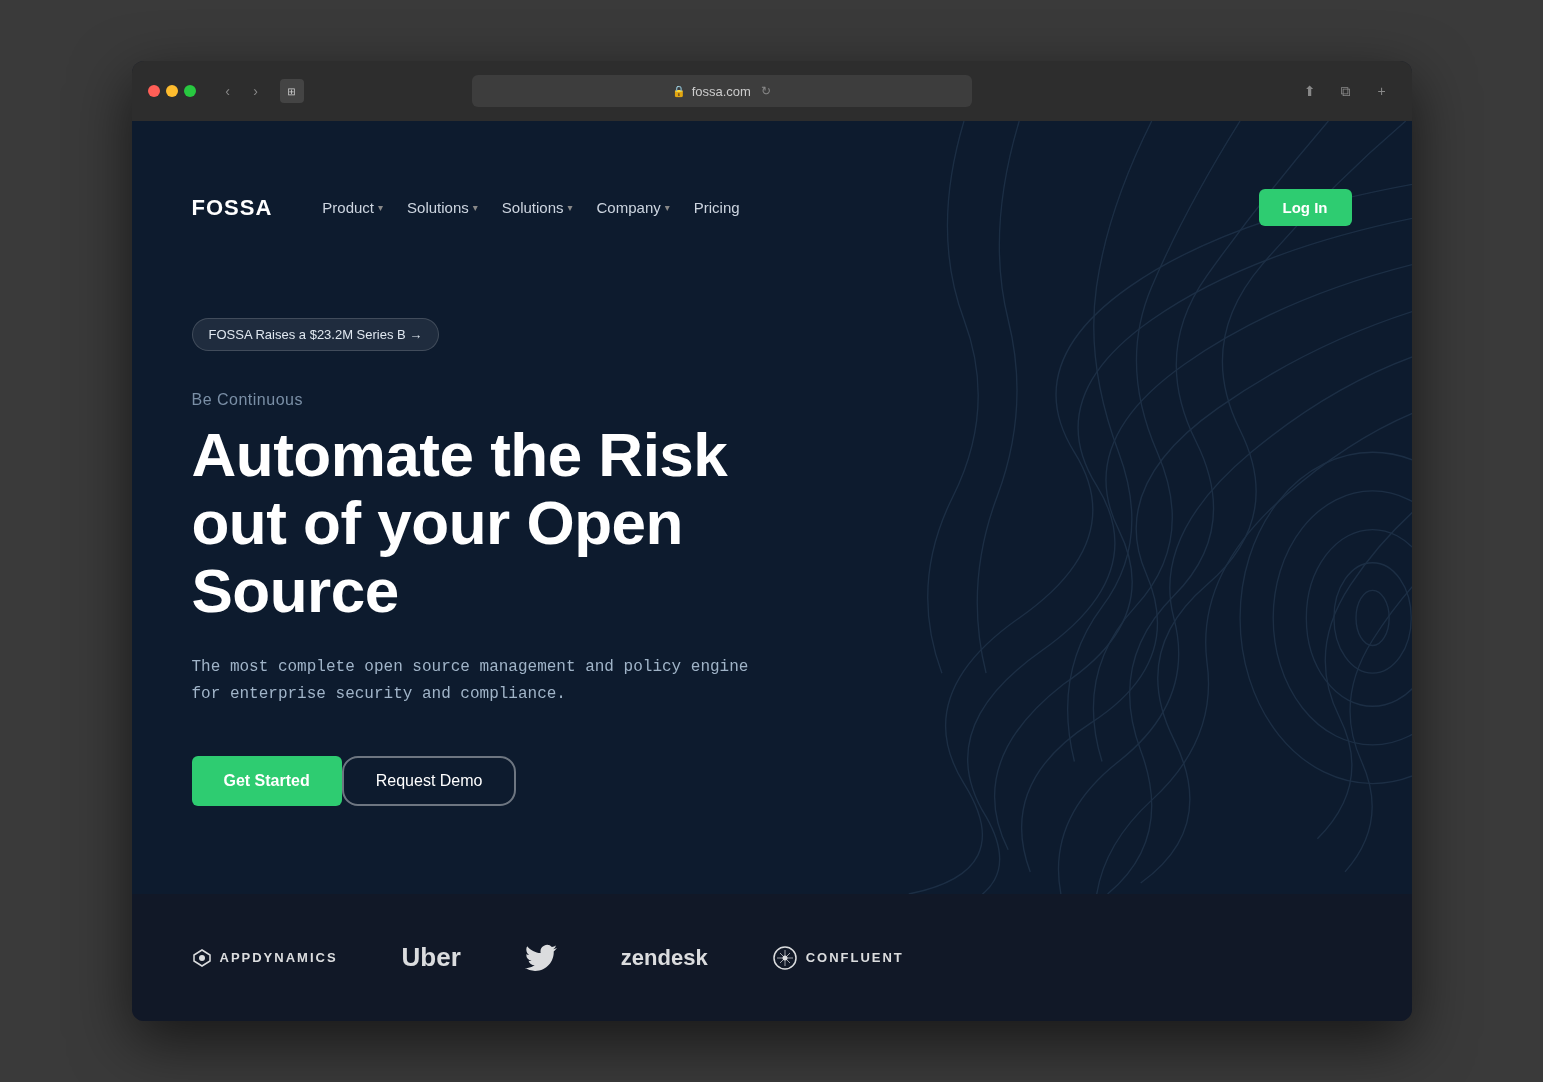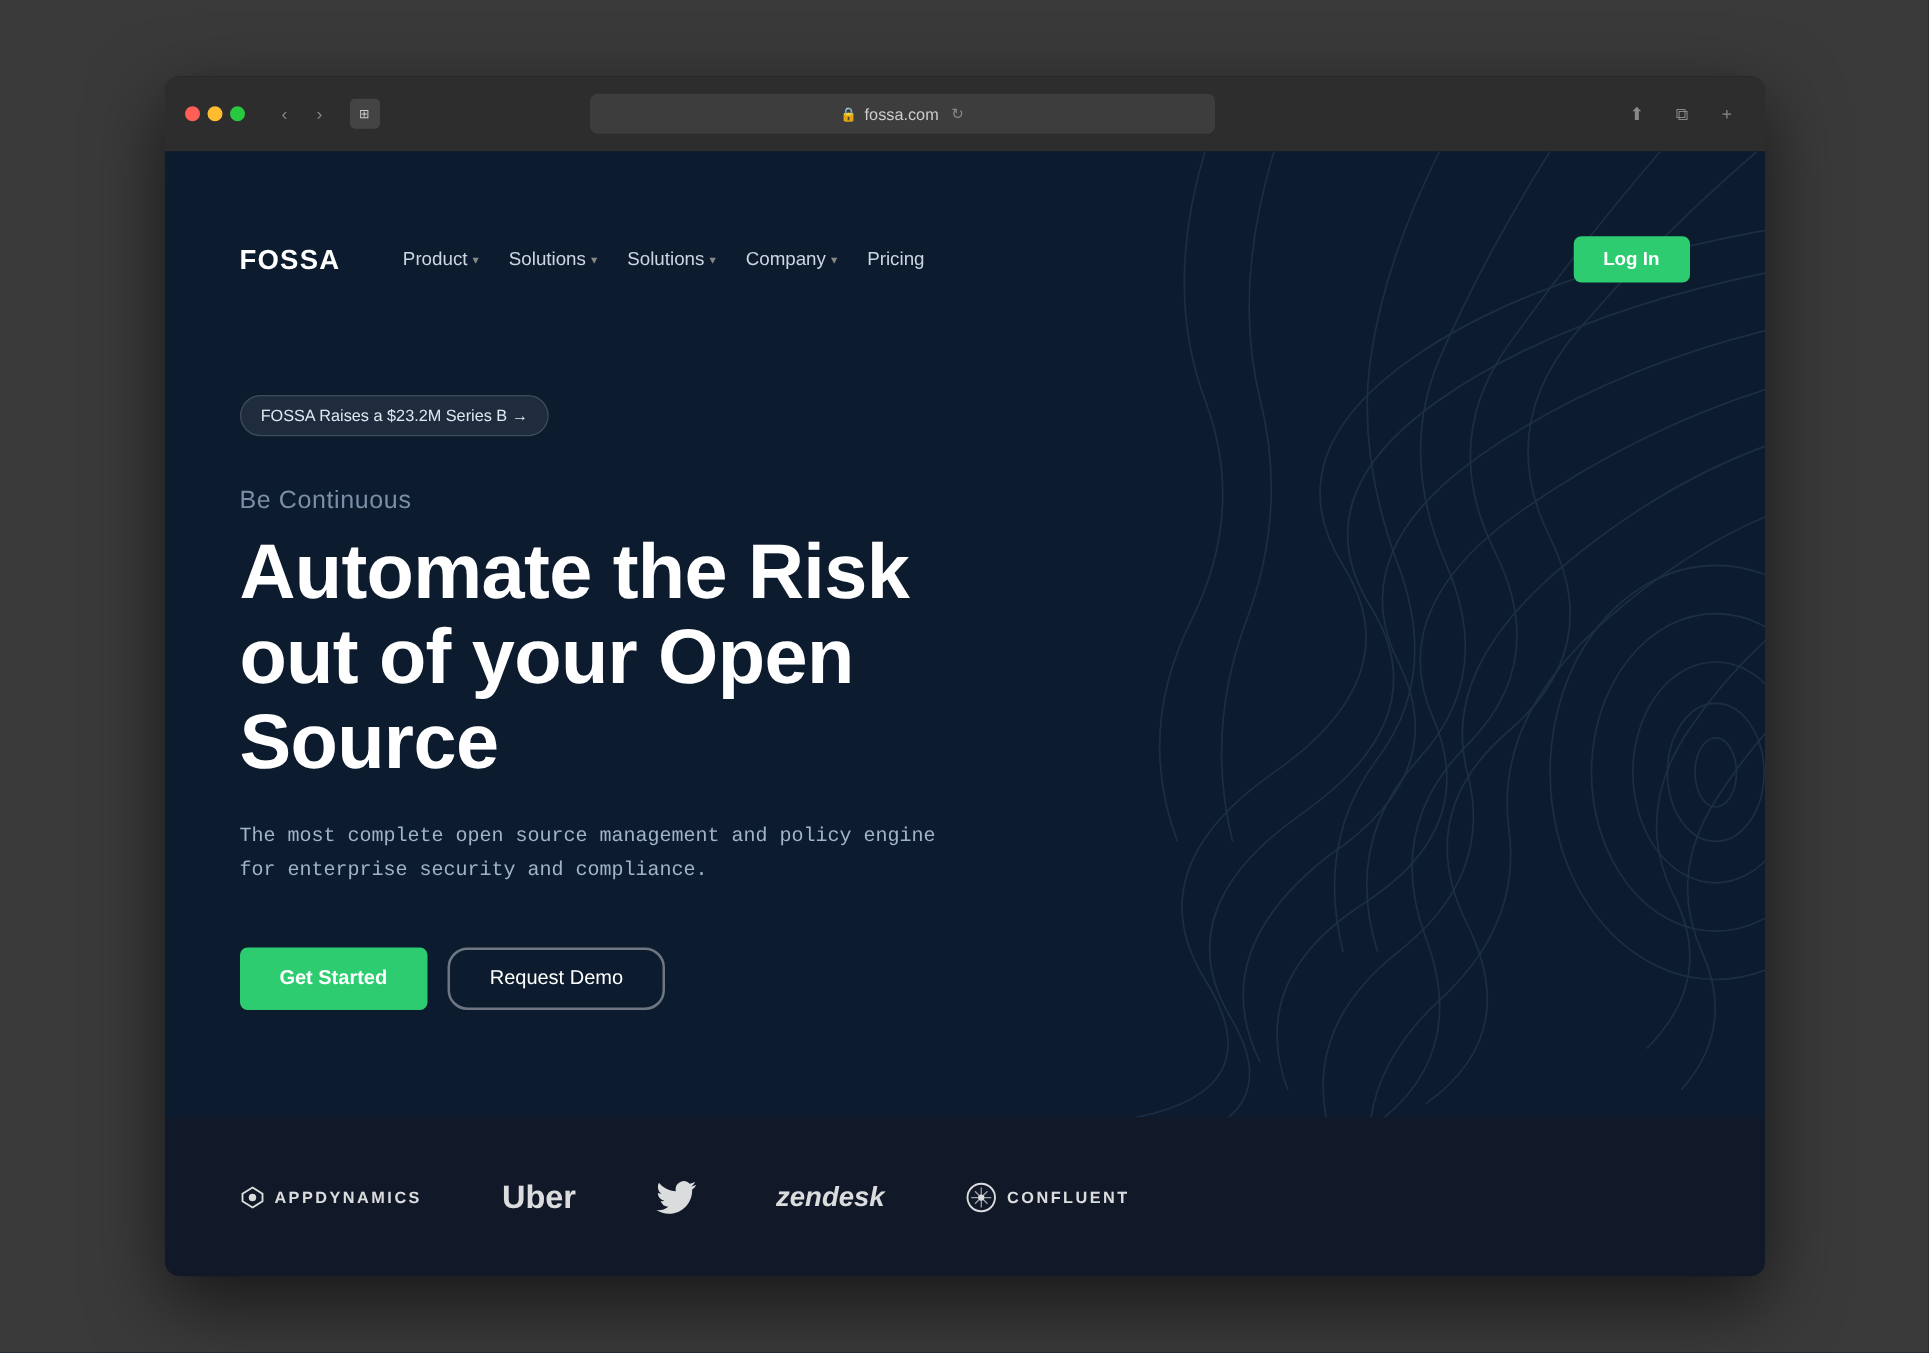--- a/index.html
+++ b/index.html
@@ -223,21 +223,21 @@
       padding: 8px 16px;
       color: #e0e8f0;
       font-size: 13px;
       cursor: pointer;
       margin-bottom: 40px;
       width: fit-content;
     }
 
     .hero-subtitle {
       color: #7a8fa6;
-      font-size: 20px;
+      font-size: 16px;
       font-weight: 400;
       margin-bottom: 12px;
       letter-spacing: 0.5px;
     }
 
     .hero-title {
       color: #fff;
       font-size: 62px;
       font-weight: 800;
       line-height: 1.1;
@@ -249,21 +249,20 @@
       color: #a0b4c8;
       font-size: 16px;
       line-height: 1.7;
       margin-bottom: 48px;
       font-family: 'Courier New', monospace;
       max-width: 580px;
     }
 
     .hero-buttons {
       display: flex;
-      gap: 16px;
       align-items: center;
     }
 
     .btn-primary {
       background: #2ecc71;
       color: #fff;
       border: none;
       border-radius: 6px;
       padding: 16px 32px;
       font-size: 16px;
@@ -313,21 +312,20 @@
       font-size: 26px;
       font-weight: 700;
     }
 
     .logo-item.twitter {
       font-size: 24px;
     }
 
     .logo-item.zendesk {
       font-size: 22px;
-      font-style: italic;
     }
 
     .logo-item.confluent {
       letter-spacing: 2px;
       font-size: 13px;
     }
   </style>
 </head>
 <body>
 

